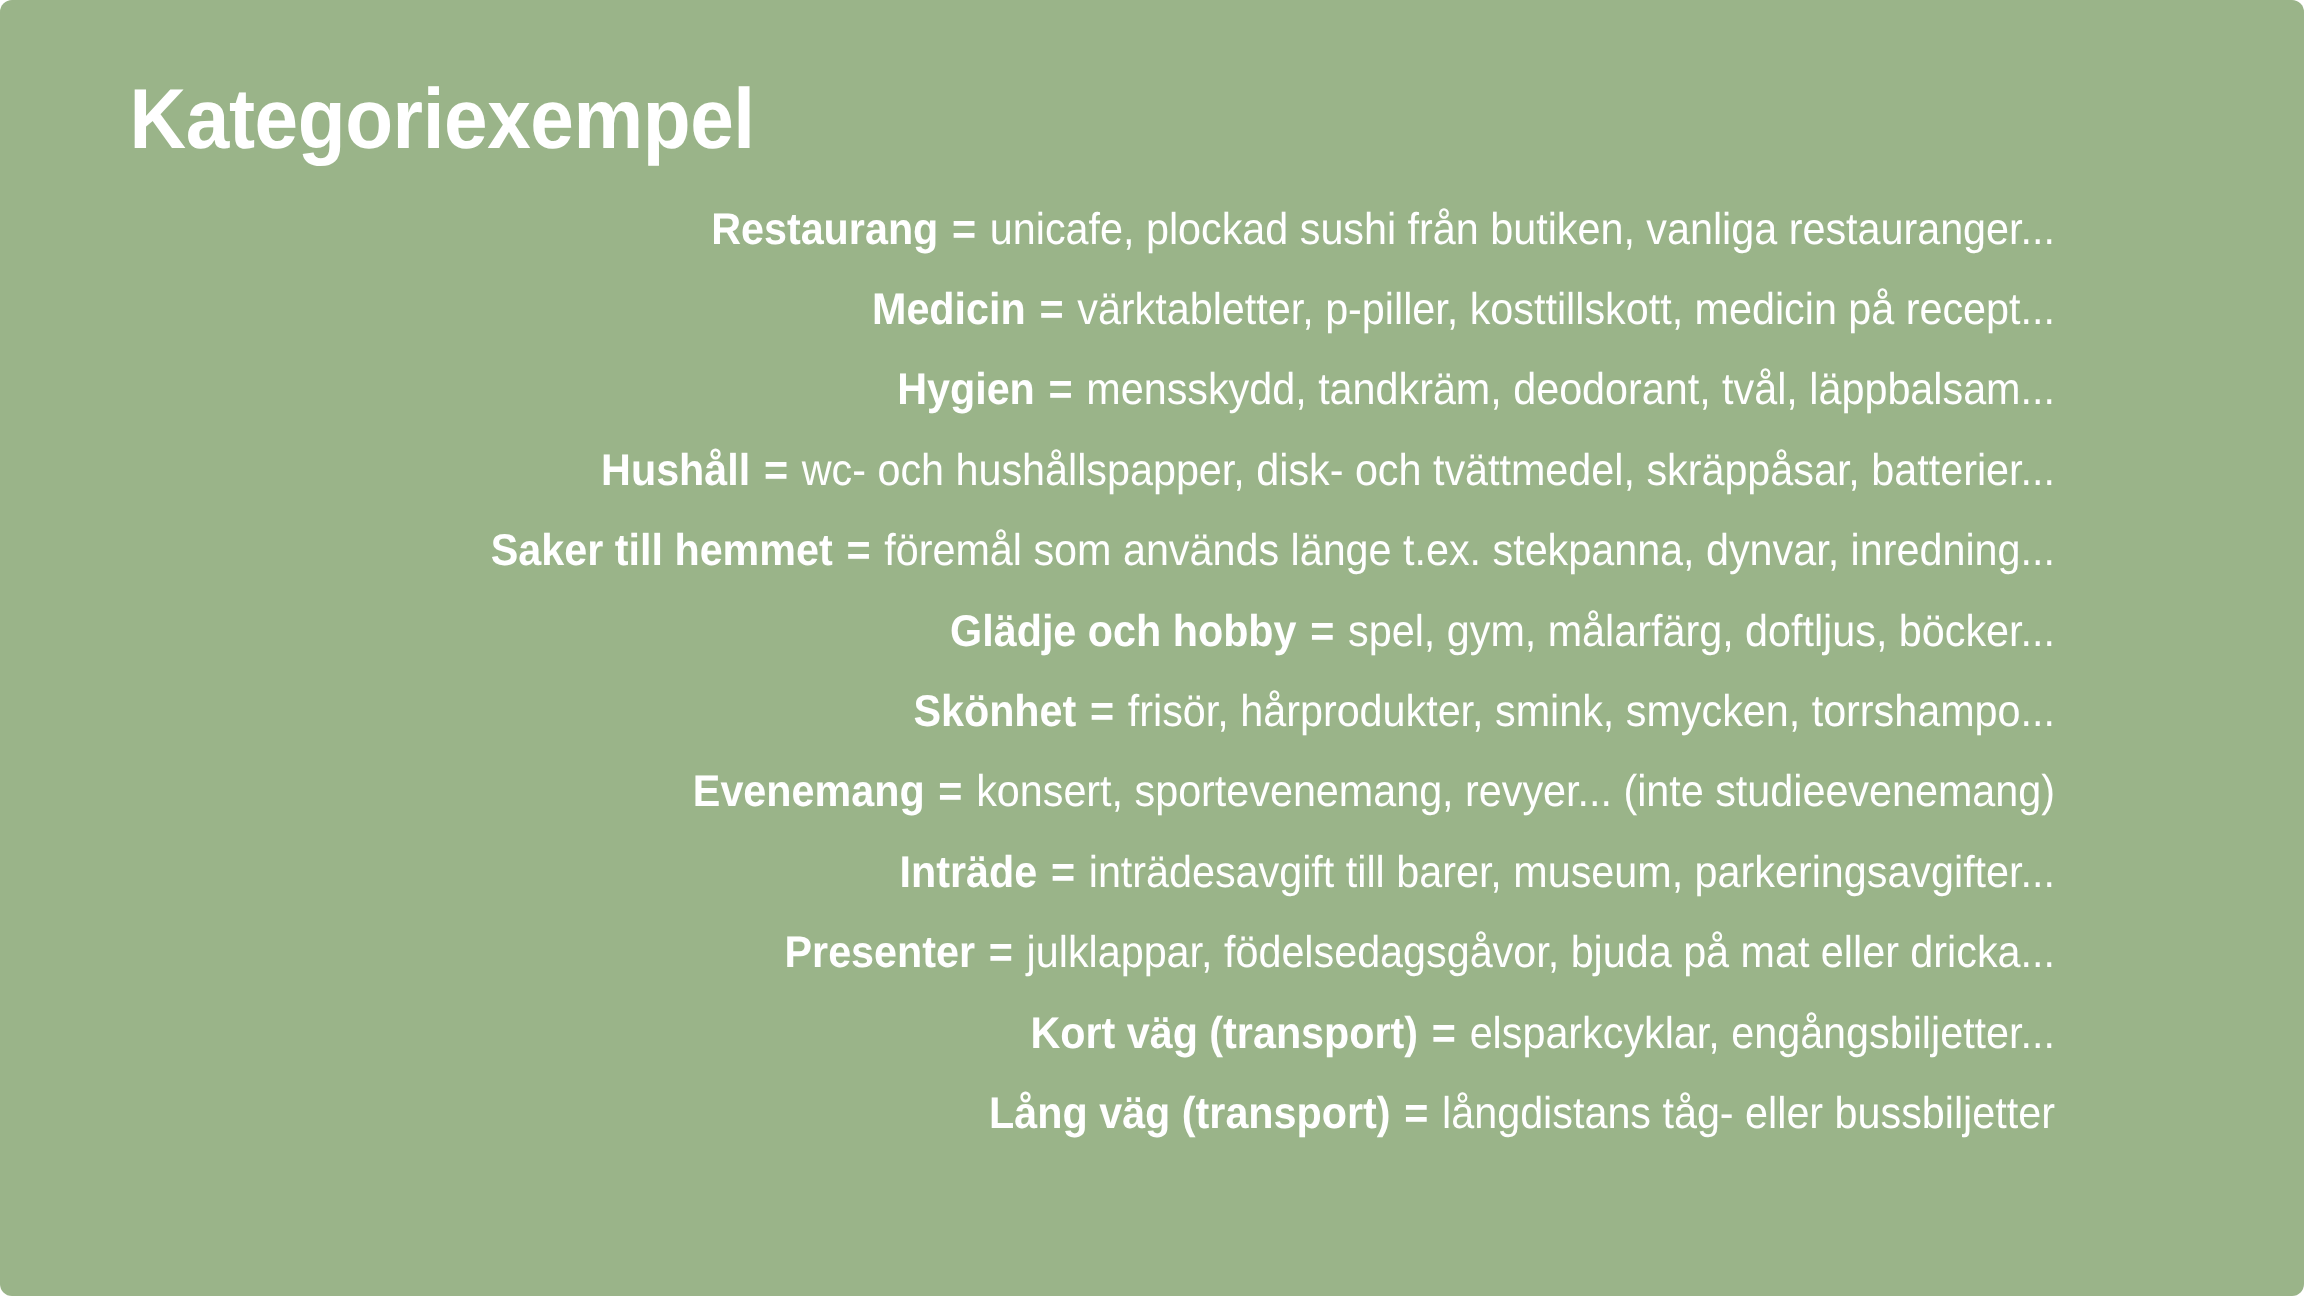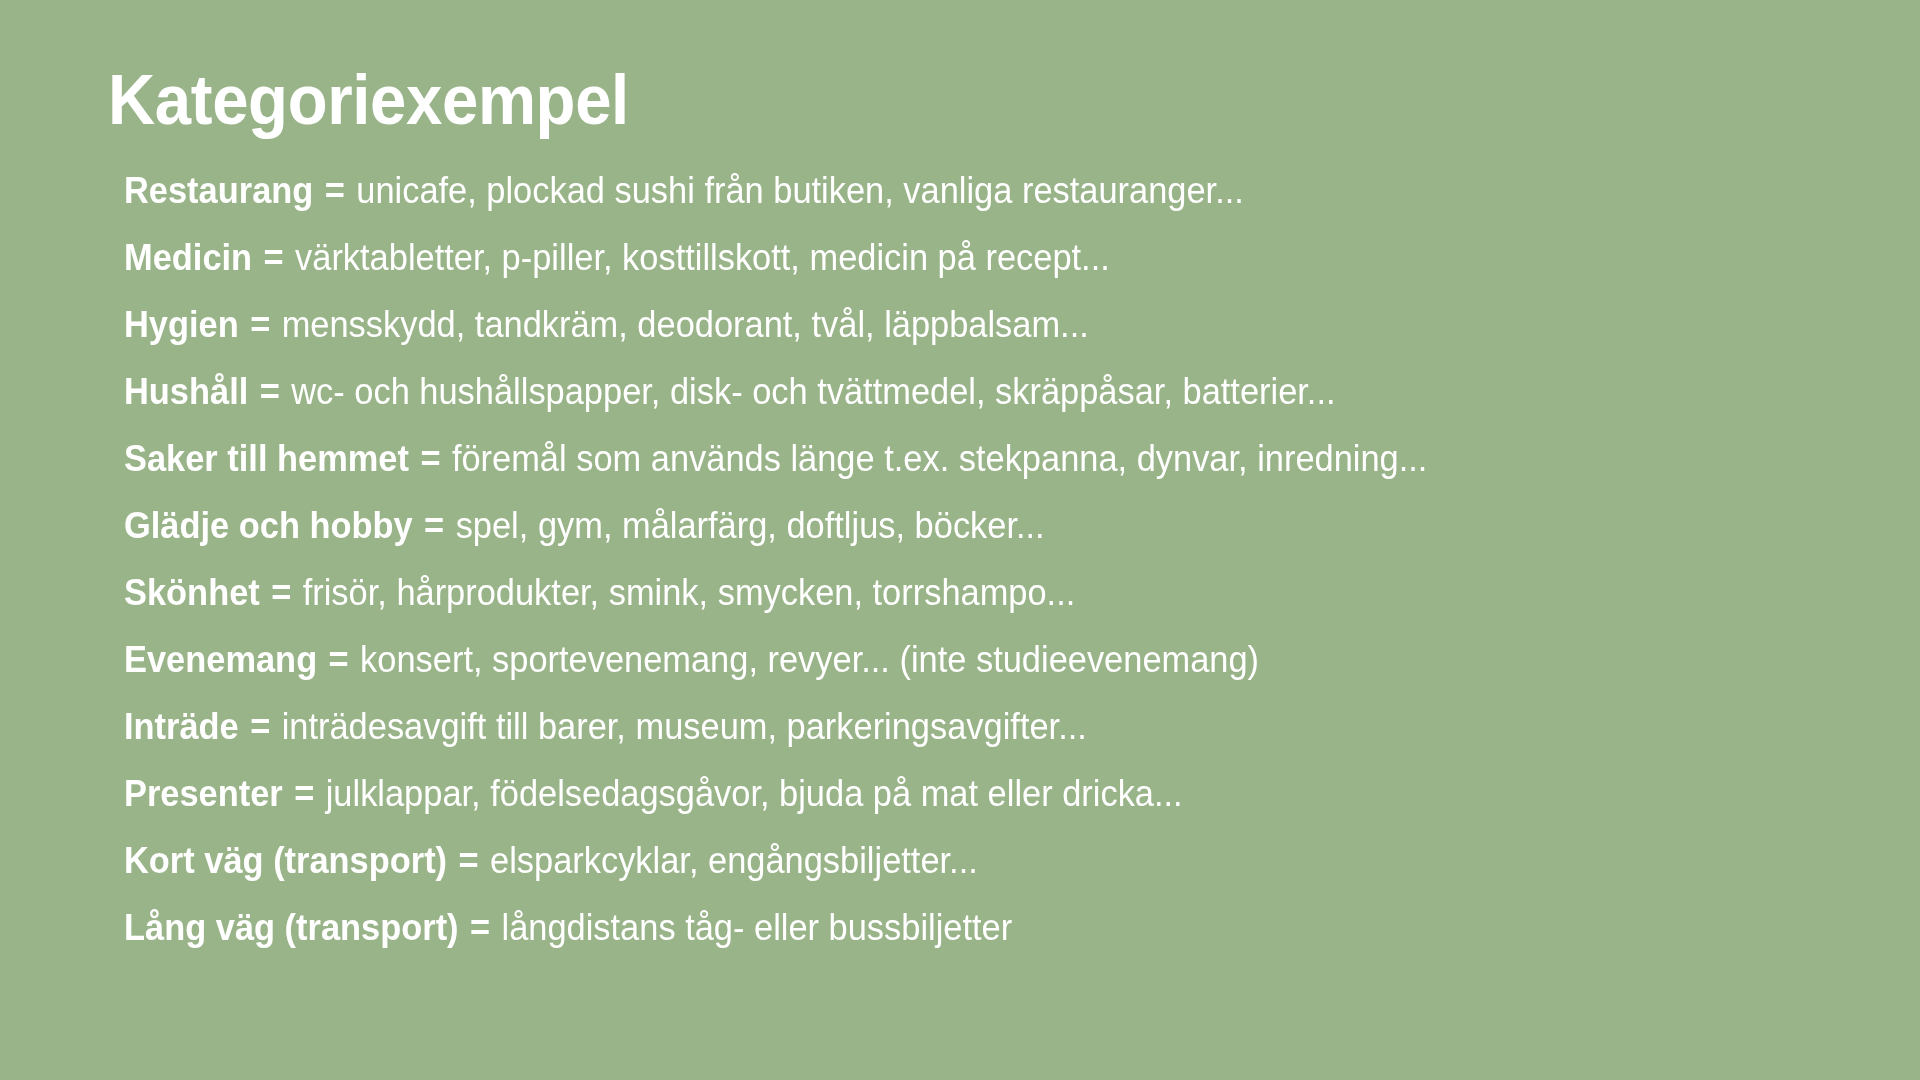--- a/index.html
+++ b/index.html
@@ -13,20 +13,21 @@
     overflow: hidden;
     font-family: "Liberation Sans", "DejaVu Sans", sans-serif;
   }
 
   #slide {
     position: relative;
     width: 1920px;
     height: 1080px;
     background: #9ab489;
     box-sizing: border-box;
+    border-radius: 10px;
   }
 
   #slide-body {
     position: absolute;
     left: 108px;
     top: 62px;
     width: 1740px;
   }
 
   #slide-title {
@@ -38,20 +39,21 @@
     margin: 0 0 20px 0;
     transform: scaleX(0.92);
     transform-origin: left center;
     white-space: nowrap;
   }
 
   #category-list {
     margin: 16px;
     padding: 0;
     list-style: none;
+    text-align: right;
   }
 
   .category-line {
     color: #ffffff;
     font-size: 37px;
     line-height: 67px;
     font-weight: 400;
     white-space: nowrap;
     transform: scaleX(0.93);
     transform-origin: left center;

